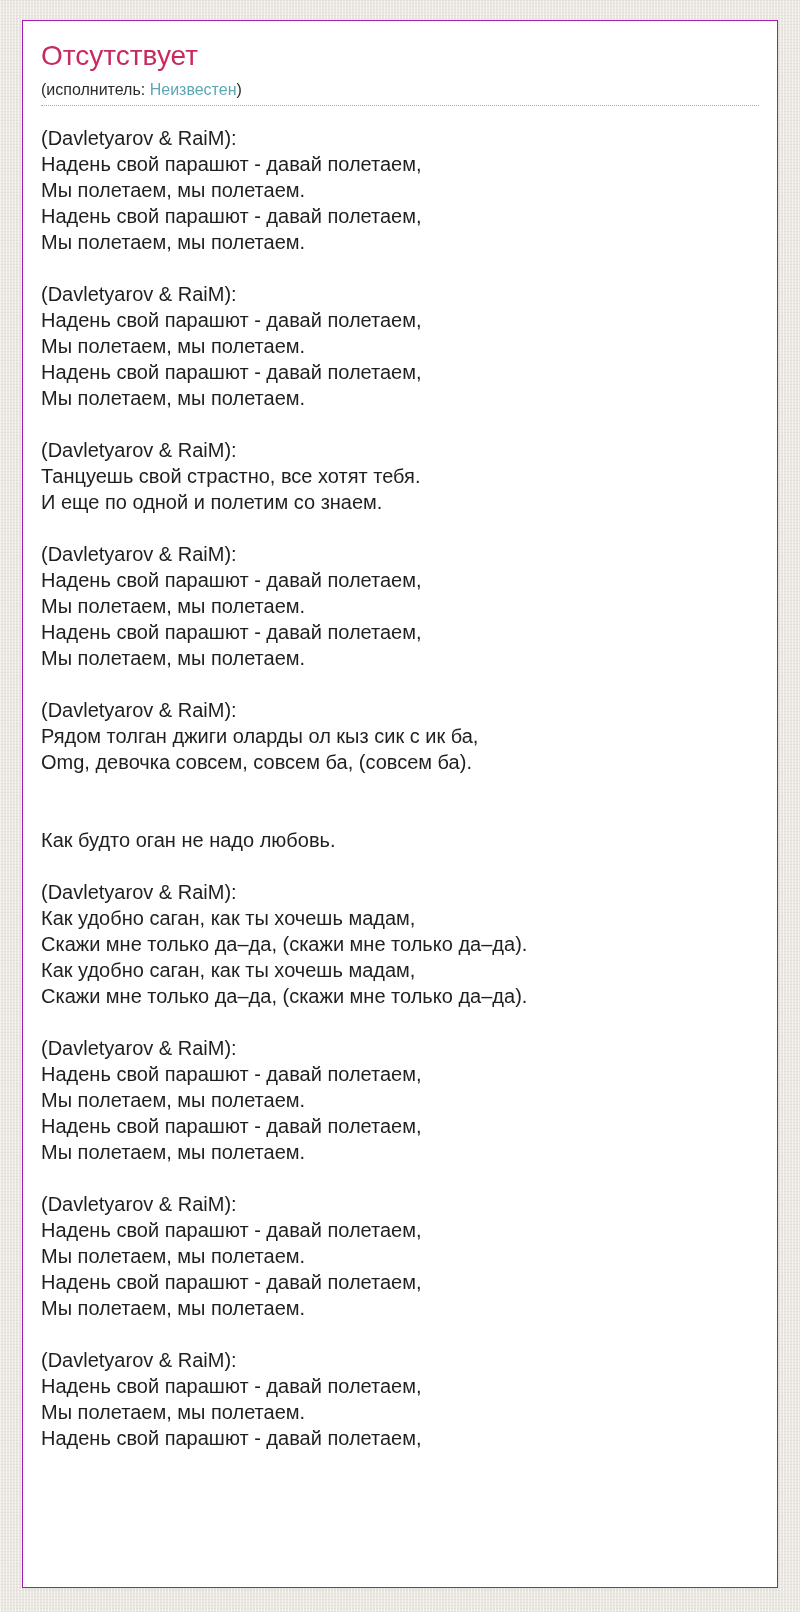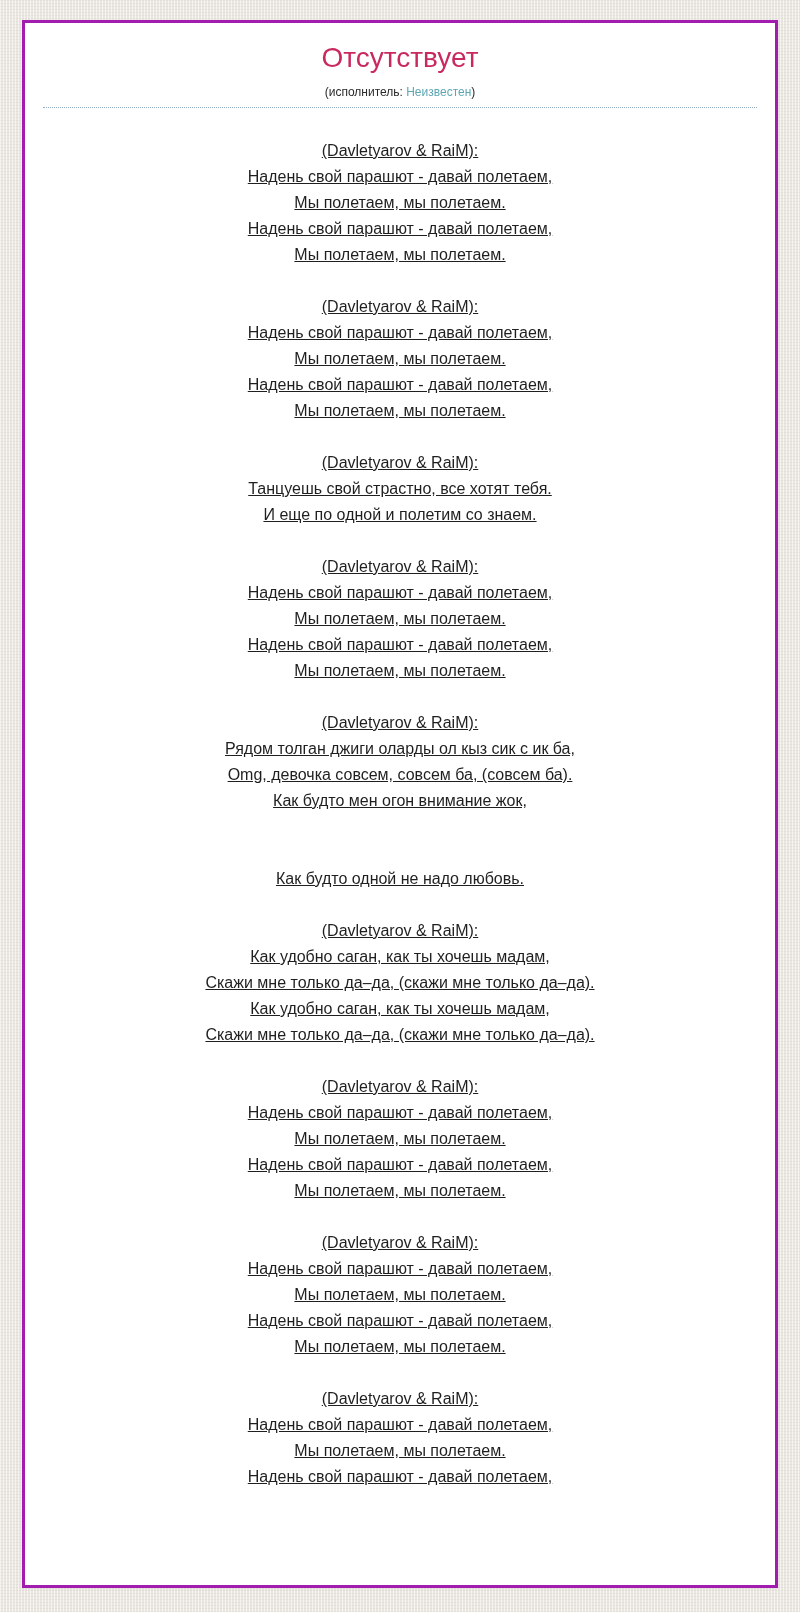--- a/index.html
+++ b/index.html
@@ -17,51 +17,49 @@
     min-height:1612px;
     font-family:"Liberation Sans","DejaVu Sans",sans-serif;
     background-color:var(--page-bg);
     background-image:
       repeating-linear-gradient(90deg, rgba(255,255,255,0.55) 0 1px, rgba(0,0,0,0) 1px 3px),
       repeating-linear-gradient(0deg, rgba(198,190,178,0.20) 0 1px, rgba(0,0,0,0) 1px 3px);
   }
   .card{
     margin:20px 22px;
     background:var(--card-bg);
-    border:3px solid #a21caf;
+    border:1px solid #a21caf;
     box-shadow:0 1px 2px rgba(0,0,0,0.06);
     padding:18px 18px 24px 18px;
     min-height:1568px;
-    text-align:center;
   }
   .song-title{
     margin:2px 0 4px 0;
     font-size:28px;
     line-height:30px;
     font-weight:400;
     color:var(--title-color);
   }
   .artist-line{
-    font-size:12px;
+    font-size:16px;
     line-height:20px;
     color:#2a2a2a;
     padding-bottom:5px;
     border-bottom:1px dotted var(--separator);
     margin-top:9px;
   }
   .artist-link{
     color:var(--artist-link);
     text-decoration:none;
     cursor:pointer;
   }
   .lyrics{
-    margin-top:30px;
-    font-size:16px;
+    margin-top:19px;
+    font-size:20px;
     color:var(--text);
-    text-decoration:underline;
   }
   .stanza{margin:0 0 26px 0;}
   .stanza:last-child{margin-bottom:0;}
   .line{
     min-height:26px;
     line-height:26px;
     white-space:pre-wrap;
   }
 </style>
 </head>
@@ -98,24 +96,23 @@
         <div class="line">(Davletyarov &amp; RaiM):</div>
         <div class="line">Надень свой парашют - давай полетаем,</div>
         <div class="line">Мы полетаем, мы полетаем.</div>
         <div class="line">Надень свой парашют - давай полетаем,</div>
         <div class="line">Мы полетаем, мы полетаем.</div>
       </div>
       <div class="stanza">
         <div class="line">(Davletyarov &amp; RaiM):</div>
         <div class="line">Рядом толган джиги оларды ол кыз сик с ик ба,</div>
         <div class="line">Omg, девочка совсем, совсем ба, (совсем ба).</div>
-        <div class="line">Как будто мен огон внимание жок,</div>
         <div class="line"></div>
         <div class="line"></div>
-        <div class="line">Как будто одной не надо любовь.</div>
+        <div class="line">Как будто оган не надо любовь.</div>
       </div>
       <div class="stanza">
         <div class="line">(Davletyarov &amp; RaiM):</div>
         <div class="line">Как удобно саган, как ты хочешь мадам,</div>
         <div class="line">Скажи мне только да–да, (скажи мне только да–да).</div>
         <div class="line">Как удобно саган, как ты хочешь мадам,</div>
         <div class="line">Скажи мне только да–да, (скажи мне только да–да).</div>
       </div>
       <div class="stanza">
         <div class="line">(Davletyarov &amp; RaiM):</div>

